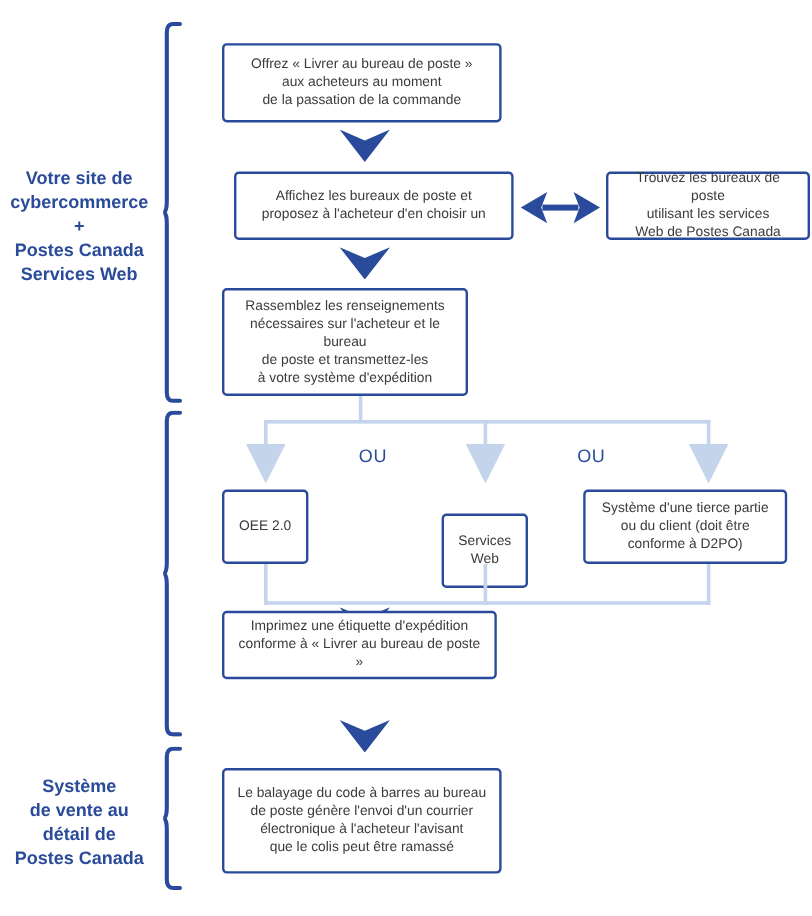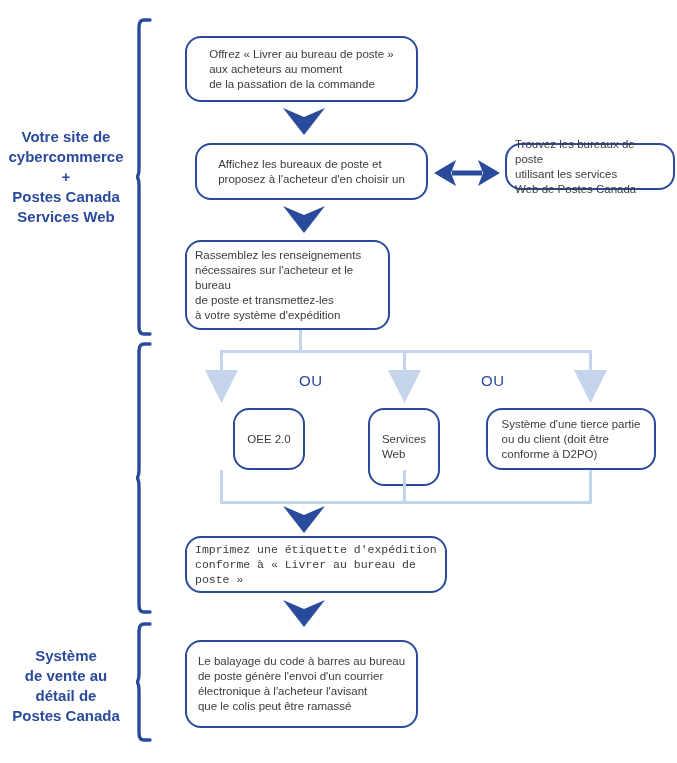--- a/index.html
+++ b/index.html
@@ -34,25 +34,26 @@
     position: absolute;
     left: 136px;
   }
   .brace svg { display: block; }
 
   
   .box {
     position: absolute;
     box-sizing: border-box;
     border: 2px solid #2a4b9b;
-    border-radius: 16px;
+    border-radius: 4px;
     background: #ffffff;
     color: #3b3b3b;
     font-size: 11.5px;
     line-height: 15px;
+    text-align: center;
     display: flex;
     align-items: center;
     justify-content: center;
     padding: 4px 8px;
     white-space: pre-line;
   }
 
   
   .chev {
     position: absolute;
@@ -78,21 +79,21 @@
     font-weight: normal;
     font-size: 15px;
     letter-spacing: 0.5px;
   }
 </style>
 </head>
 <body>
 
 <div id="canvas">
 
-  <div class="section-label" style="top:127px;">Votre site de
+  <div class="section-label" style="top:139px;">Votre site de
 cybercommerce
 +
 Postes Canada
 Services Web</div>
 
 
   <div class="section-label" style="top:646px;">Système
 de vente au
 détail de
 Postes Canada</div>
@@ -129,21 +130,21 @@
 proposez à l'acheteur d'en choisir un</div>
 
   <div class="chev" style="left:434px; top:157px;">
     <svg width="66" height="32" viewBox="0 0 66 32">
       <path d="M0 16 L22 3 L17 16 L22 29 Z" fill="#2a4b9b"></path>
       <path d="M66 16 L44 3 L49 16 L44 29 Z" fill="#2a4b9b"></path>
       <rect x="18" y="13.5" width="30" height="5" fill="#2a4b9b"></rect>
     </svg>
   </div>
 
-  <div class="box" style="left:505px; top:143px; width:170px; height:47px;">Trouvez les bureaux de poste
+  <div class="box" style="left:505px; top:143px; width:170px; height:57px;">Trouvez les bureaux de poste
 utilisant les services
 Web de Postes Canada</div>
 
   <div class="chev" style="left:283px; top:206px;">
     <svg width="42" height="27" viewBox="0 0 42 27">
       <path d="M0 0 L21 27 L42 0 L21 9 Z" fill="#2a4b9b"></path>
     </svg>
   </div>
 
   <div class="box" style="left:185px; top:240px; width:205px; height:90px;">Rassemblez les renseignements
@@ -171,42 +172,42 @@
   </div>
   <div class="larrow" style="left:574px; top:370px;">
     <svg width="33" height="33" viewBox="0 0 33 33">
       <path d="M0 0 L33 0 L16.5 33 Z" fill="#c4d4ea"></path>
     </svg>
   </div>
 
   <div class="ou" style="left:299px; top:372px;">OU</div>
   <div class="ou" style="left:481px; top:372px;">OU</div>
 
-  <div class="box" style="left:185px; top:408px; width:72px; height:62px;margin-left:48px;">OEE 2.0</div>
-
-  <div class="box" style="left:368px; top:408px; width:72px; height:78px;">Services
+  <div class="box" style="left:185px; top:408px; width:72px; height:62px;">OEE 2.0</div>
+
+  <div class="box" style="left:368px; top:428px; width:72px; height:62px;">Services
 Web</div>
 
   <div class="box" style="left:486px; top:408px; width:170px; height:62px;">Système d'une tierce partie
 ou du client (doit être
 conforme à D2PO)</div>
 
   <div class="line v" style="left:220px; top:470px; height:34px;"></div>
   <div class="line v" style="left:403px; top:470px; height:34px;"></div>
   <div class="line v" style="left:589px; top:470px; height:34px;"></div>
 
   <div class="line h" style="left:220px; top:501px; width:372px;"></div>
 
   <div class="chev" style="left:283px; top:506px;">
     <svg width="42" height="27" viewBox="0 0 42 27">
       <path d="M0 0 L21 27 L42 0 L21 9 Z" fill="#2a4b9b"></path>
     </svg>
   </div>
 
-  <div class="box" style="left:185px; top:536px; width:262px; height:57px;font-family:Liberation Mono, monospace;">Imprimez une étiquette d'expédition
+  <div class="box" style="left:185px; top:509px; width:229px; height:57px;">Imprimez une étiquette d'expédition
 conforme à « Livrer au bureau de poste »</div>
 
   <div class="chev" style="left:283px; top:600px;">
     <svg width="42" height="27" viewBox="0 0 42 27">
       <path d="M0 0 L21 27 L42 0 L21 9 Z" fill="#2a4b9b"></path>
     </svg>
   </div>
 
   <div class="box" style="left:185px; top:640px; width:233px; height:88px;">Le balayage du code à barres au bureau
 de poste génère l'envoi d'un courrier

